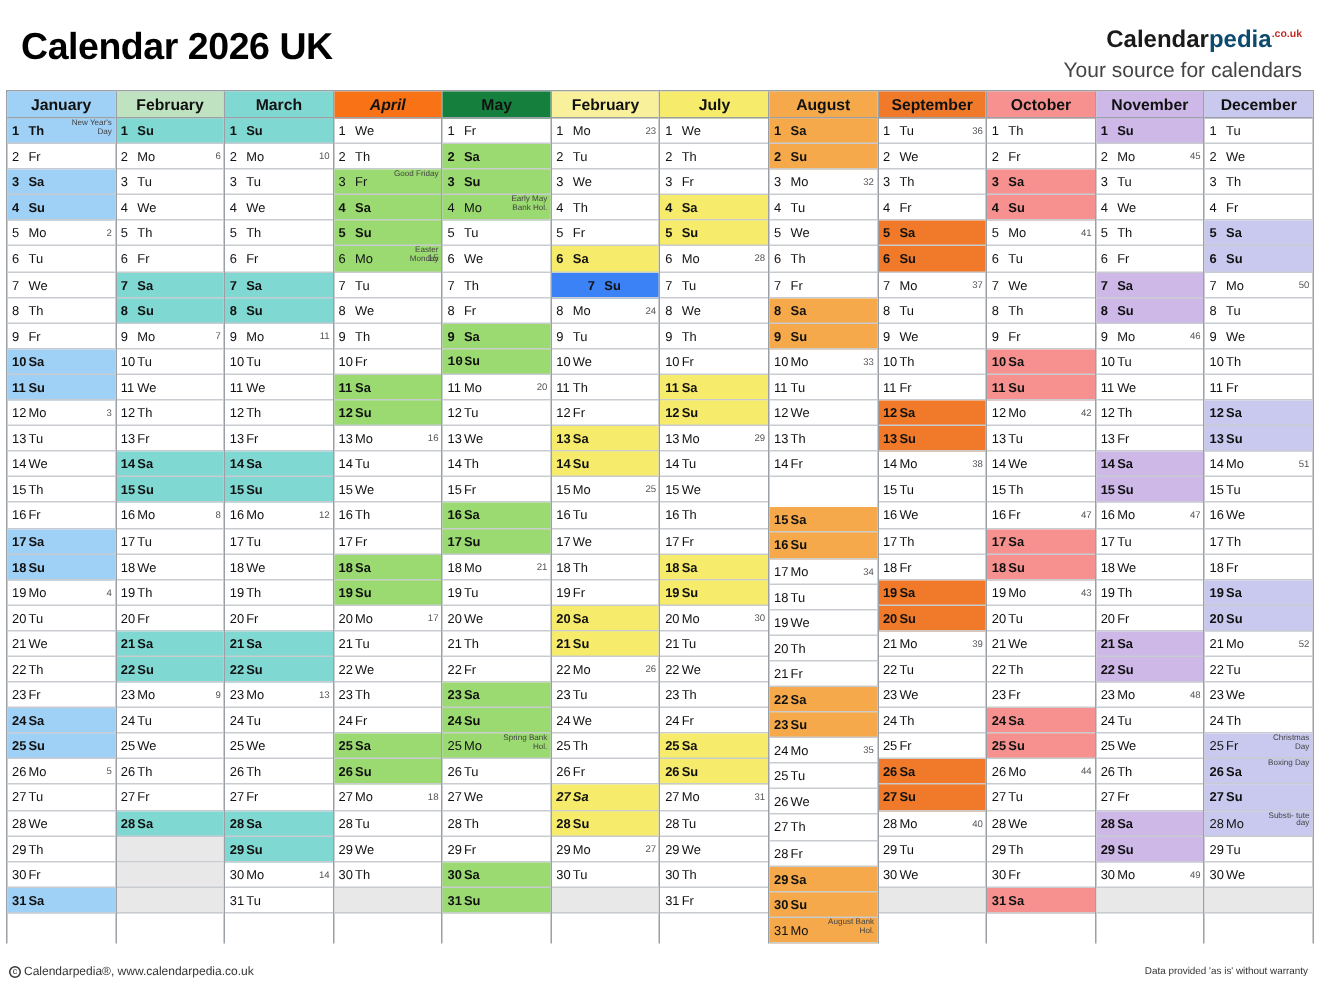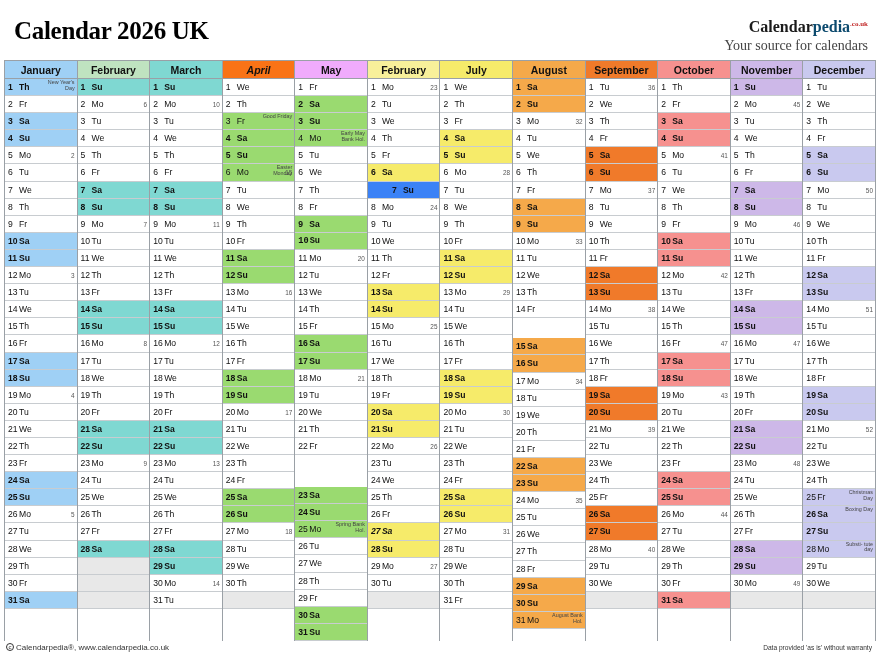--- a/index.html
+++ b/index.html
@@ -13,21 +13,21 @@
     position: relative;
     width: 880px; height: 660px;
     background: #ffffff;
     overflow: hidden;
   }
 
   
   #header {
     position: absolute;
     left: 0; top: 0;
-    width: 880px; height: 58px; font-family: Liberation Serif, serif;
+    width: 880px; height: 58px;
   }
   #title {
     position: absolute;
     left: 14px; top: 17px;
     font-size: 25px;
     font-weight: bold;
     color: #000;
     letter-spacing: -0.3px;
   }
   #brand {
@@ -286,21 +286,21 @@
         <div class="day-cell"><span class="dnum">24</span><span class="dwd">Fr</span></div>
         <div class="day-cell weekend" style="background: rgb(154, 218, 112);"><span class="dnum">25</span><span class="dwd">Sa</span></div>
         <div class="day-cell weekend" style="background: rgb(154, 218, 112);"><span class="dnum">26</span><span class="dwd">Su</span></div>
         <div class="day-cell"><span class="dnum">27</span><span class="dwd">Mo</span><span class="wk">18</span></div>
         <div class="day-cell"><span class="dnum">28</span><span class="dwd">Tu</span></div>
         <div class="day-cell"><span class="dnum">29</span><span class="dwd">We</span></div>
         <div class="day-cell"><span class="dnum">30</span><span class="dwd">Th</span></div>
         <div class="day-cell empty"></div>
       </div>
       <div class="month-col">
-        <div class="m-head" style="background: #f0abfc;">May</div>
+        <div class="m-head" style="background: #15803d;">May</div>
         <div class="day-cell"><span class="dnum">1</span><span class="dwd">Fr</span></div>
         <div class="day-cell weekend" style="background: rgb(154, 218, 112);"><span class="dnum">2</span><span class="dwd">Sa</span></div>
         <div class="day-cell weekend" style="background: rgb(154, 218, 112);"><span class="dnum">3</span><span class="dwd">Su</span></div>
         <div class="day-cell" style="background: rgb(154, 218, 112);"><span class="dnum">4</span><span class="dwd">Mo</span><span class="note">Early May Bank Hol.</span></div>
         <div class="day-cell"><span class="dnum">5</span><span class="dwd">Tu</span></div>
         <div class="day-cell"><span class="dnum">6</span><span class="dwd">We</span></div>
         <div class="day-cell"><span class="dnum">7</span><span class="dwd">Th</span></div>
         <div class="day-cell"><span class="dnum">8</span><span class="dwd">Fr</span></div>
         <div class="day-cell weekend" style="background: rgb(154, 218, 112);"><span class="dnum">9</span><span class="dwd">Sa</span></div>
         <div class="day-cell weekend" style="background: rgb(154, 218, 112); font-family: Liberation Mono, monospace;"><span class="dnum">10</span><span class="dwd">Su</span></div>
@@ -309,21 +309,21 @@
         <div class="day-cell"><span class="dnum">13</span><span class="dwd">We</span></div>
         <div class="day-cell"><span class="dnum">14</span><span class="dwd">Th</span></div>
         <div class="day-cell"><span class="dnum">15</span><span class="dwd">Fr</span></div>
         <div class="day-cell weekend" style="background: rgb(154, 218, 112);"><span class="dnum">16</span><span class="dwd">Sa</span></div>
         <div class="day-cell weekend" style="background: rgb(154, 218, 112);"><span class="dnum">17</span><span class="dwd">Su</span></div>
         <div class="day-cell"><span class="dnum">18</span><span class="dwd">Mo</span><span class="wk">21</span></div>
         <div class="day-cell"><span class="dnum">19</span><span class="dwd">Tu</span></div>
         <div class="day-cell"><span class="dnum">20</span><span class="dwd">We</span></div>
         <div class="day-cell"><span class="dnum">21</span><span class="dwd">Th</span></div>
         <div class="day-cell"><span class="dnum">22</span><span class="dwd">Fr</span></div>
-        <div class="day-cell weekend" style="background: rgb(154, 218, 112); margin-top: 32px;"><span class="dnum">23</span><span class="dwd">Sa</span></div>
+        <div class="day-cell weekend" style="background: rgb(154, 218, 112);"><span class="dnum">23</span><span class="dwd">Sa</span></div>
         <div class="day-cell weekend" style="background: rgb(154, 218, 112);"><span class="dnum">24</span><span class="dwd">Su</span></div>
         <div class="day-cell" style="background: rgb(154, 218, 112);"><span class="dnum">25</span><span class="dwd">Mo</span><span class="note">Spring Bank Hol.</span></div>
         <div class="day-cell"><span class="dnum">26</span><span class="dwd">Tu</span></div>
         <div class="day-cell"><span class="dnum">27</span><span class="dwd">We</span></div>
         <div class="day-cell"><span class="dnum">28</span><span class="dwd">Th</span></div>
         <div class="day-cell"><span class="dnum">29</span><span class="dwd">Fr</span></div>
         <div class="day-cell weekend" style="background: rgb(154, 218, 112);"><span class="dnum">30</span><span class="dwd">Sa</span></div>
         <div class="day-cell weekend" style="background: rgb(154, 218, 112);"><span class="dnum">31</span><span class="dwd">Su</span></div>
       </div>
       <div class="month-col">

